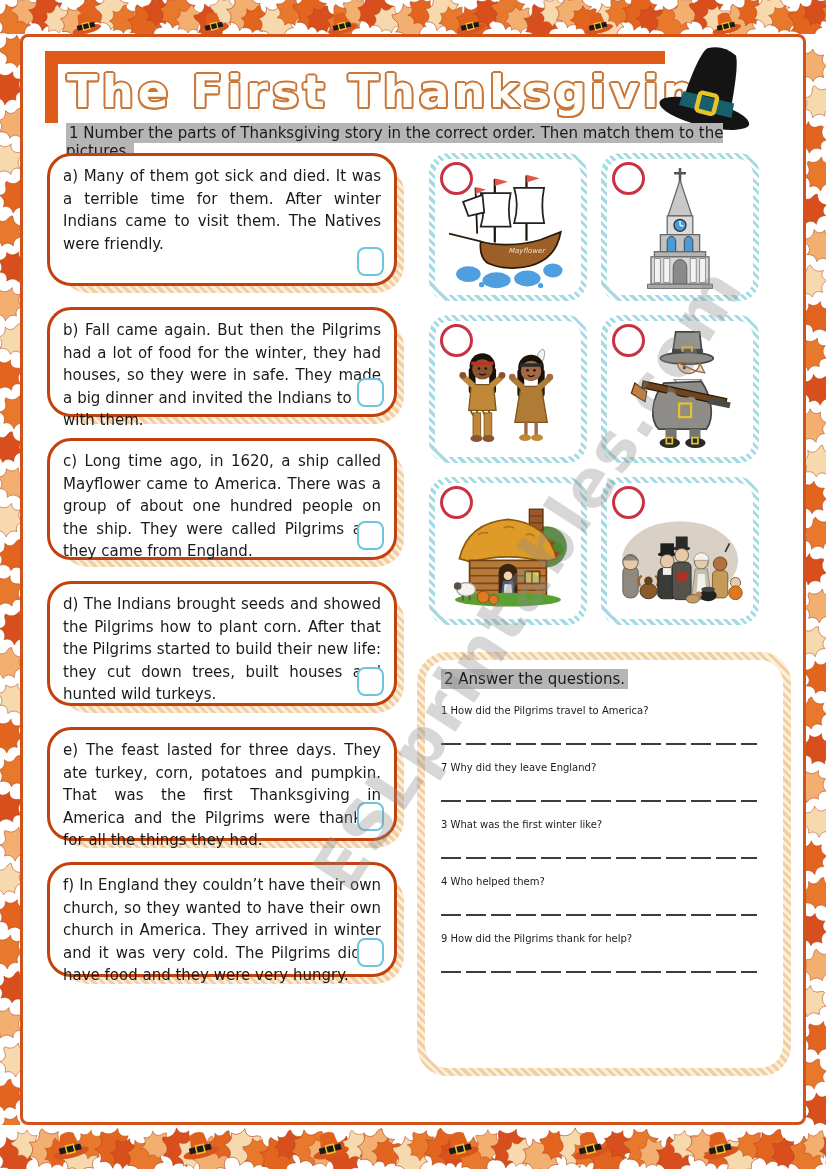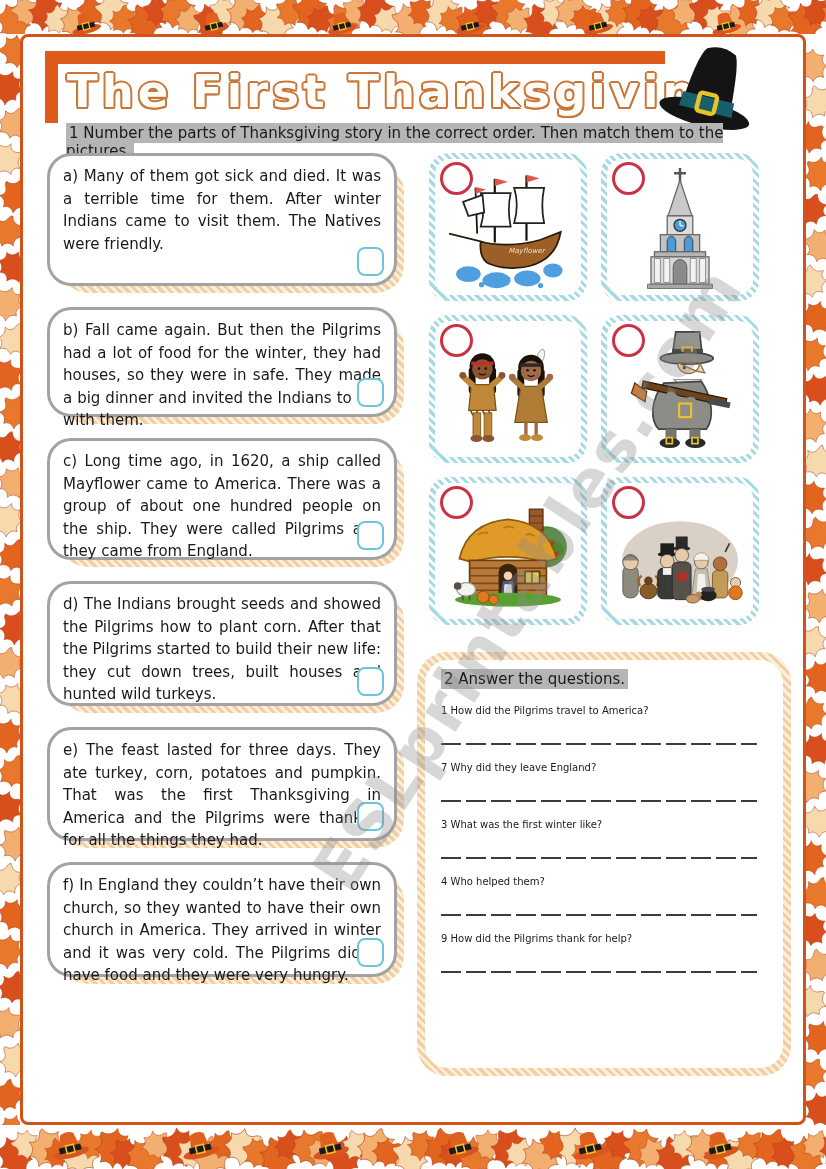--- a/index.html
+++ b/index.html
@@ -44,21 +44,21 @@
   .stories { width:350px; display:flex; flex-direction:column; gap:21px; }
 
   .story-box { position:relative; }
   .story-box::before {
     content:''; position:absolute; top:11px; left:13px; right:-7px; bottom:-7px;
     border-radius:28px;
     background:repeating-linear-gradient(45deg,#f2cfa0 0 3px,#fbeedd 3px 6px);
   }
   .story-inner {
     position:relative; height:100%; background:#fff;
-    border:3px solid #a3a3a3; border-radius:24px; padding:9px 13px 8px 13px;
+    border:3px solid #c2410c; border-radius:24px; padding:9px 13px 8px 13px;
   }
   .sb-a{height:133px}.sb-b{height:110px}.sb-c{height:122px}.sb-d{height:125px}.sb-e{height:114px}.sb-f{height:115px}
   .story-text { font-size:15px; line-height:1.5; text-align:justify; }
   .answer-box {
     position:absolute; right:10px; bottom:7px; width:27px; height:29px;
     border:2.5px solid #6cc5d9; border-radius:8px; background:#fff;
   }
 
   
   .right-col { flex:1; position:relative; }

